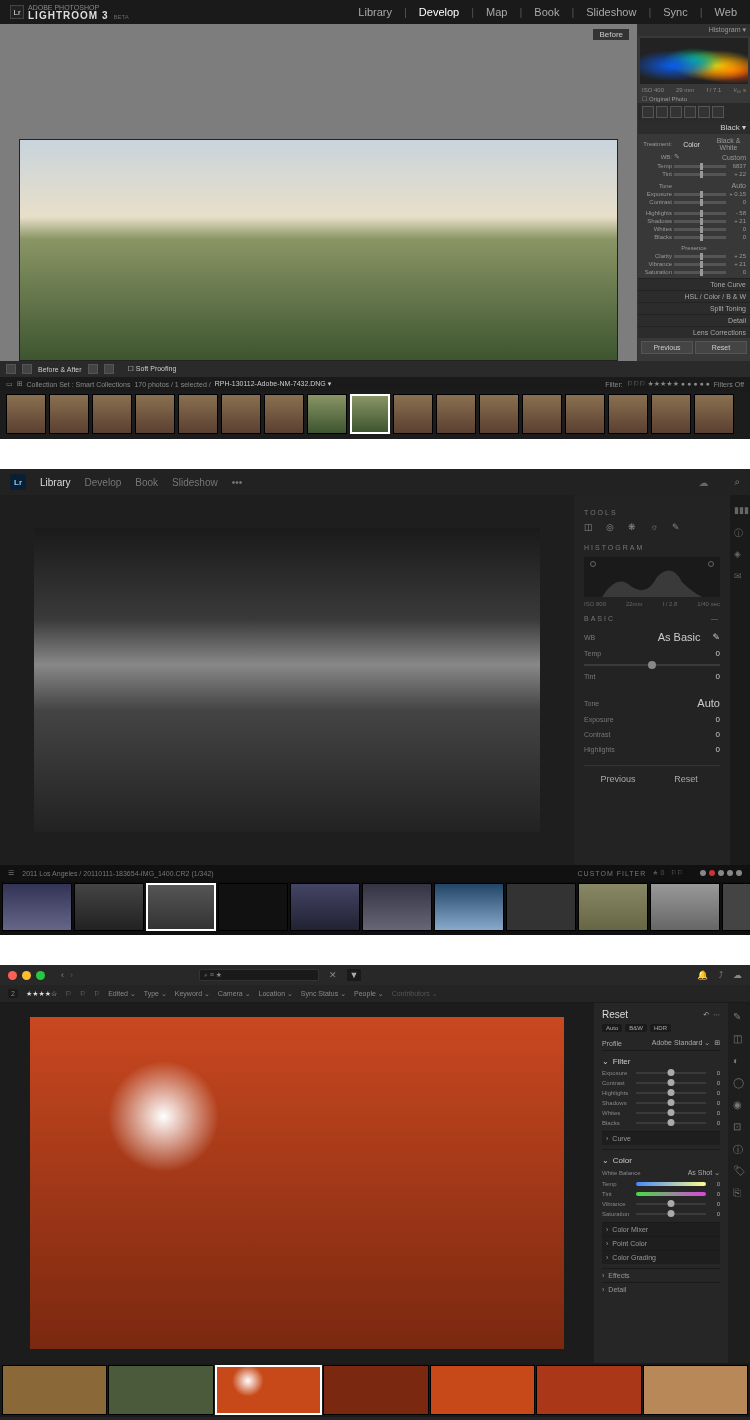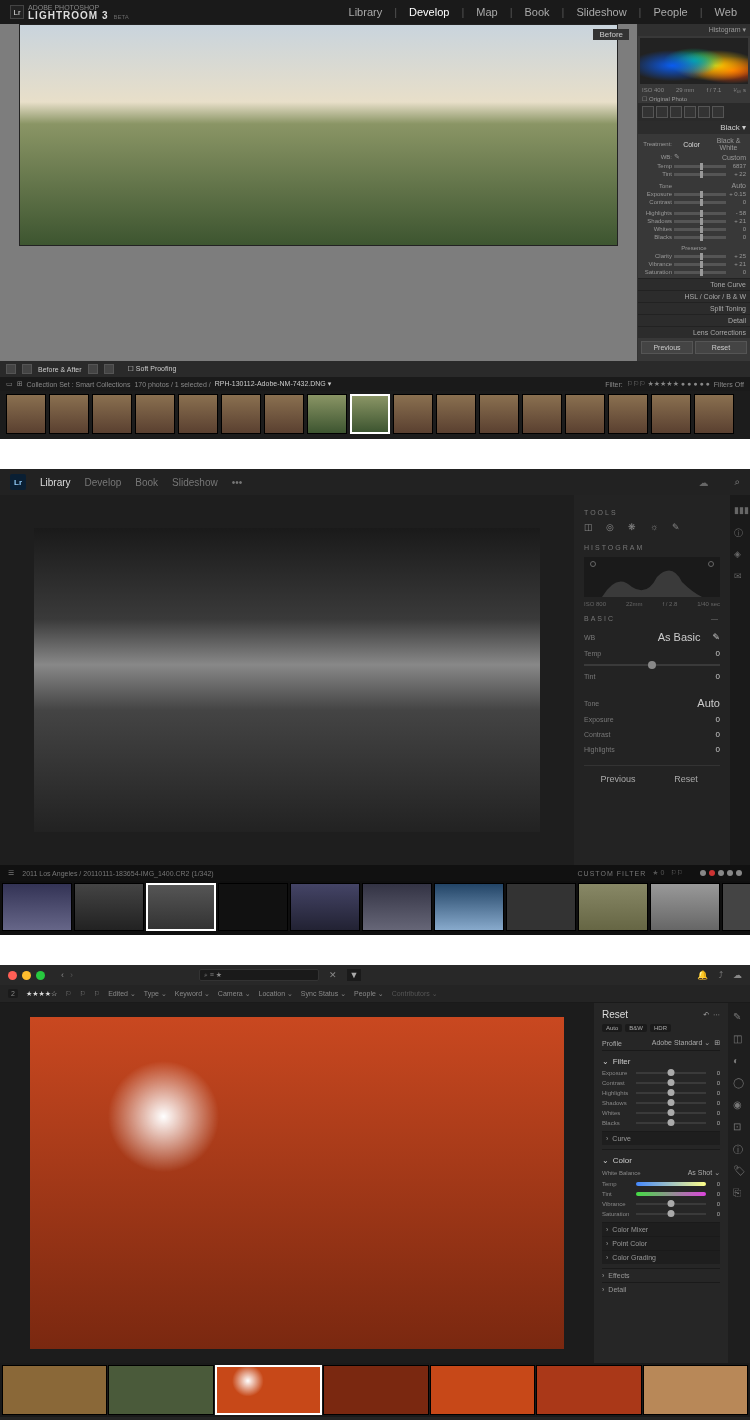--- a/index.html
+++ b/index.html
@@ -12,21 +12,21 @@
 .lr5-logo { display:flex; align-items:center; gap:4px; }
 .lr5-logo-badge { width:14px; height:14px; background:#222; border:1px solid #444; display:flex; align-items:center; justify-content:center; font-size:8px; color:#ddd; }
 .lr5-logo-text { font-size:7px; color:#888; line-height:1; }
 .lr5-logo-text b { font-size:10px; color:#ddd; letter-spacing:1px; }
 .lr5-modules { margin-left:auto; display:flex; gap:6px; }
 .lr5-modules span { color:#aaa; font-size:11px; cursor:pointer; padding:0 3px; }
 .lr5-modules span.active { color:#fff; }
 .lr5-modules .sep { color:#555; }
 .lr5-main { display:flex; height:337px; }
 .lr5-canvas { flex:1; background:#7d7d7d; position:relative; display:flex; }
-.lr5-pane { flex:1; display:flex; align-items:flex-start; justify-content:center; position:relative; }
+.lr5-pane { flex:1; display:flex; align-items:flex-end; justify-content:center; position:relative; }
 .lr5-pane-label { position:absolute; top:5px; right:8px; background:#333; color:#ccc; padding:1px 6px; font-size:8px; }
 .lr5-photo { width:94%; height:66%; background:linear-gradient(to bottom,#c9d4dd 0%,#e8dfc9 35%,#8a9565 45%,#3d5530 100%); border:1px solid #222; }
 .lr5-divider { width:1px; background:#333; }
 .lr5-rpanel { width:112px; background:#383838; color:#999; font-size:7px; }
 .lr5-hist-header { background:#303030; padding:2px 4px; text-align:right; }
 .lr5-hist { height:46px; background:radial-gradient(ellipse at 30% 60%,#0a5cf0 0%,transparent 40%),radial-gradient(ellipse at 50% 50%,#0c8 0%,transparent 40%),radial-gradient(ellipse at 70% 60%,#fc0 0%,transparent 40%),radial-gradient(ellipse at 85% 70%,#f40 0%,transparent 30%),#222; margin:2px; }
 .lr5-hist-meta { display:flex; justify-content:space-between; padding:1px 4px; font-size:6px; color:#888; }
 .lr5-tools { display:flex; gap:2px; padding:3px 4px; background:#2a2a2a; }
 .lr5-tool { width:12px; height:12px; border:1px solid #555; background:#333; }
 .lr5-section { padding:2px 4px; }
@@ -132,21 +132,21 @@
       <span>Library</span>
         <span class="sep">|</span>
       <span class="active">Develop</span>
         <span class="sep">|</span>
       <span>Map</span>
         <span class="sep">|</span>
       <span>Book</span>
         <span class="sep">|</span>
       <span>Slideshow</span>
         <span class="sep">|</span>
-      <span>People</span>
+      <span>Sync</span>
         <span class="sep">|</span>
       <span>Web</span>
     </div>
   </div>
   <div class="lr5-main">
     <div class="lr5-canvas">
       <div class="lr5-pane">
         <div class="lr5-pane-label">Before</div>
         <div class="lr5-photo"></div>
       </div>

